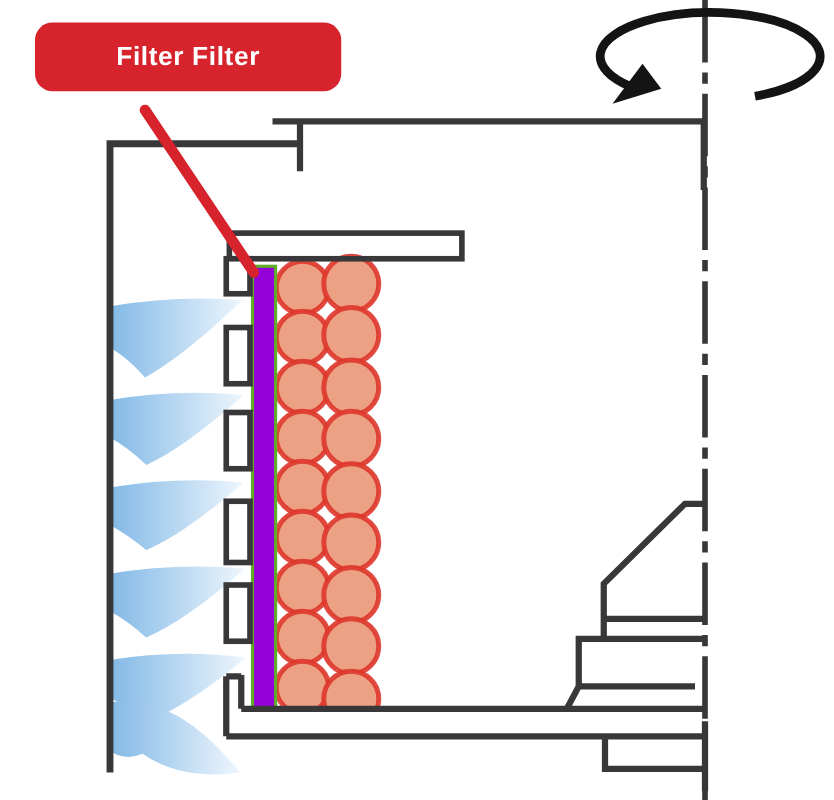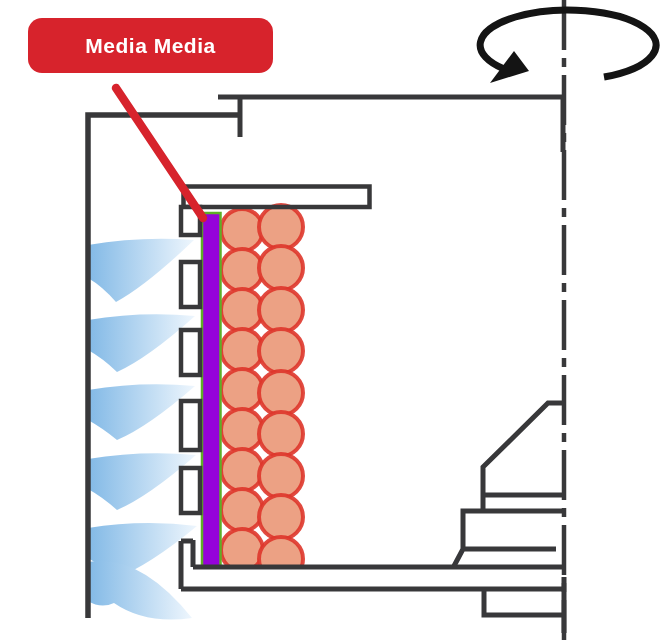--- a/index.html
+++ b/index.html
@@ -106,15 +106,15 @@
 
     <g>
       <path d="M604,77 A88,35 0 1 0 504,69" fill="none" stroke="var(--arrow-black)" stroke-width="7"></path>
       <polygon points="490,83 514,51 529,71" fill="var(--arrow-black)"></polygon>
     </g>
 
     <path d="M116,88 L203,218" stroke="var(--accent-red)" stroke-width="8.5" stroke-linecap="round" fill="none"></path>
   </svg>
 
   <div class="callout">
-    <span>Media Media</span>
+    <span>Filter Filter</span>
   </div>
 </div>
 
 </body></html>

